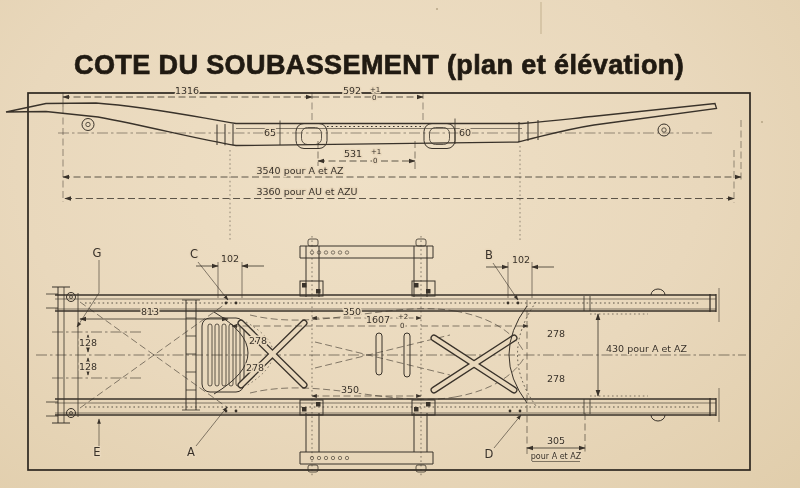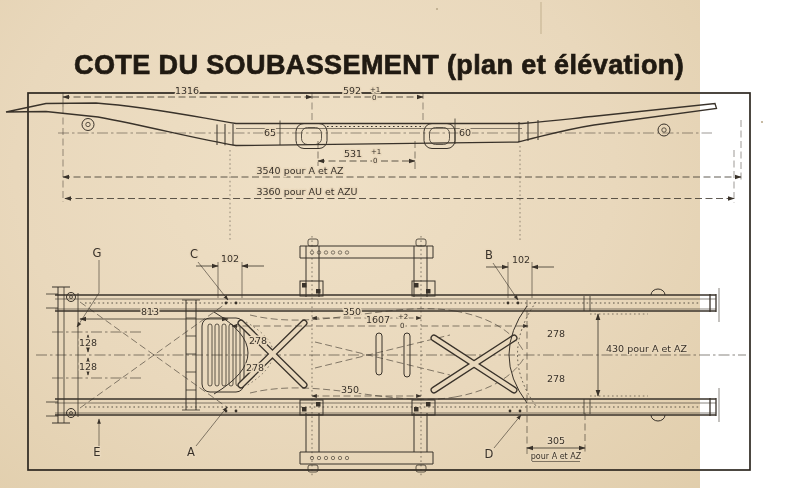--- a/index.html
+++ b/index.html
@@ -5,21 +5,21 @@
   :root{
     --paper:#e9d8bc;
     --ink:#39322a;
   }
   html,body{margin:0;padding:0;}
   body{
     width:800px;height:488px;overflow:hidden;
     font-family:"Liberation Sans",sans-serif;
   }
   #stage{
-    position:relative;width:700px;height:488px;
+    position:relative;width:800px;height:488px;
     background:radial-gradient(ellipse at 45% 35%, #efe0c6 0%, var(--paper) 55%, #decaa6 115%);
   }
   #title{
     position:absolute;left:74px;top:50px;margin:0;
     font-family:"Liberation Sans",sans-serif;
     font-size:27px;font-weight:bold;letter-spacing:.4px;
     color:#201a12;-webkit-text-stroke:.7px #201a12;
     white-space:nowrap;
   }
   svg{position:absolute;left:0;top:0;}

